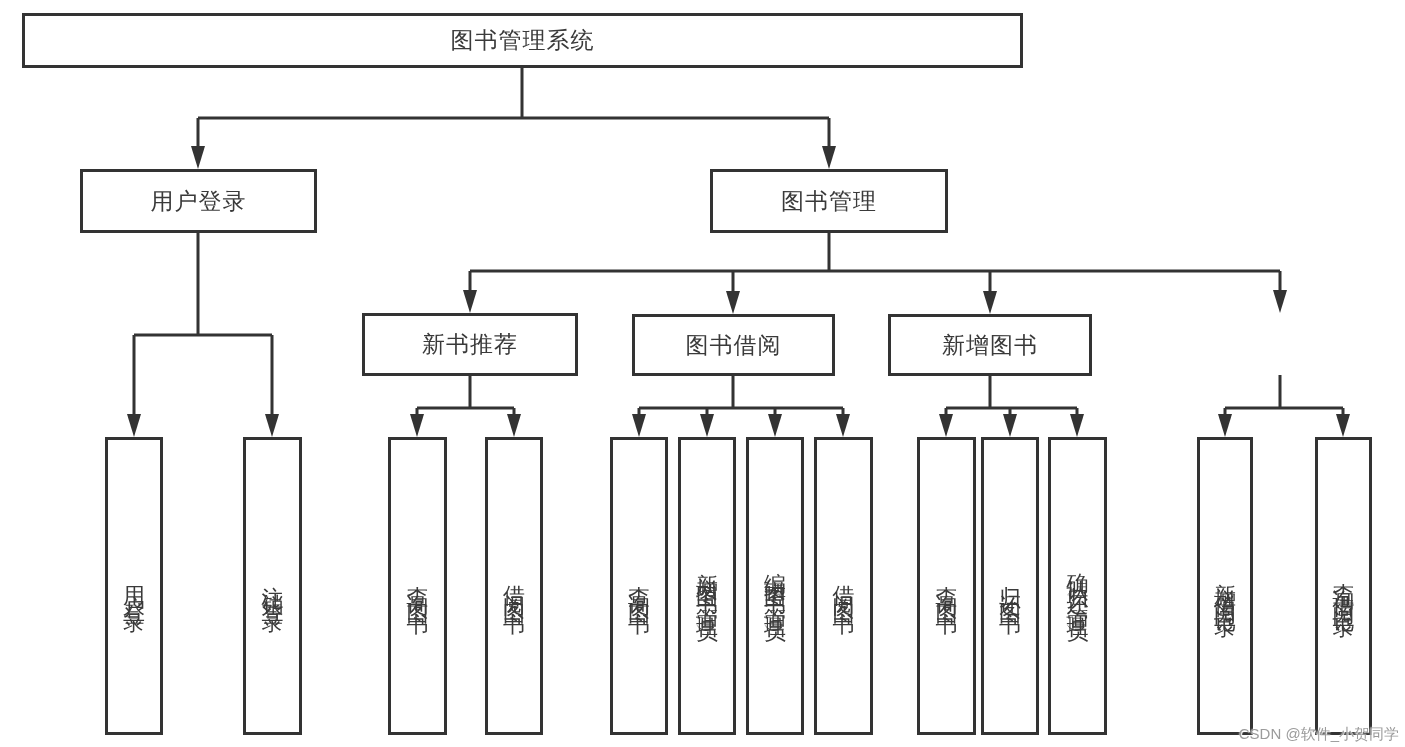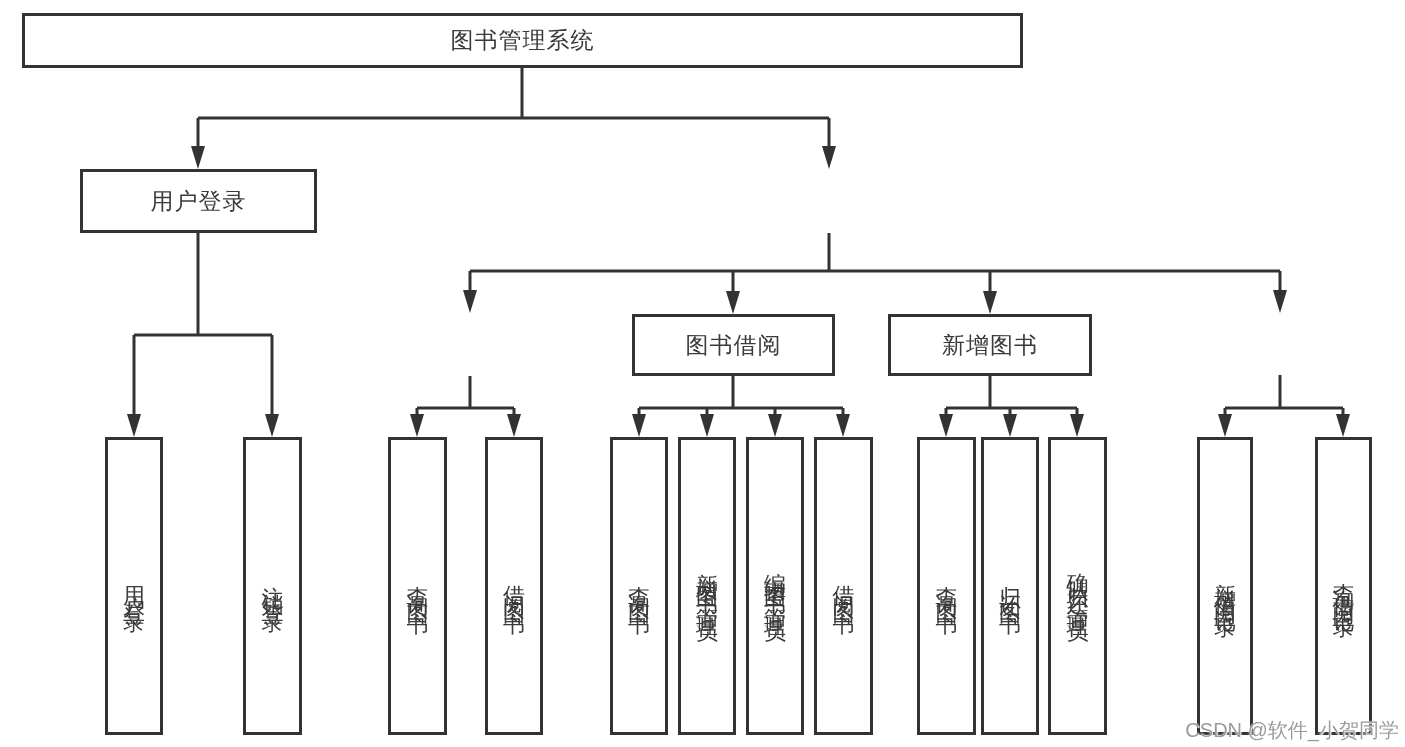--- a/index.html
+++ b/index.html
@@ -34,21 +34,21 @@
     text-orientation: mixed;
     font-size: 22px;
     letter-spacing: 9px;
     white-space: nowrap;
   }
   .vbox.long span { letter-spacing: 7px; }
   #watermark {
     position: absolute;
     right: 6px;
     bottom: 3px;
-    font-size: 20px;
+    font-size: 15px;
     color: #9b9b9b;
     text-shadow: 0 0 2px #ffffff, 1px 1px 1px #ffffff;
     z-index: 3;
     white-space: nowrap;
   }
 </style>
 </head>
 <body>
 
 <div id="canvas">
@@ -93,21 +93,27 @@
     </g>
   </svg>
 
   <div class="box hbox" style="left:22px; top:13px; width:1001px; height:55px;">
     <span>图书管理系统</span>
   </div>
 
   <div class="box hbox" style="left:80px; top:169px; width:237px; height:64px;">
     <span>用户登录</span>
   </div>
+  <div class="box hbox" style="left:710px; top:169px; width:238px; height:64px;">
+    <span>图书管理</span>
+  </div>
 
+  <div class="box hbox" style="left:362px; top:313px; width:216px; height:63px;">
+    <span>新书推荐</span>
+  </div>
   <div class="box hbox" style="left:632px; top:314px; width:203px; height:62px;">
     <span>图书借阅</span>
   </div>
   <div class="box hbox" style="left:888px; top:314px; width:204px; height:62px;">
     <span>新增图书</span>
   </div>
 
   <div class="box vbox" style="left:105px; top:437px; width:58px; height:298px;">
     <span>用户登录</span>
   </div>

